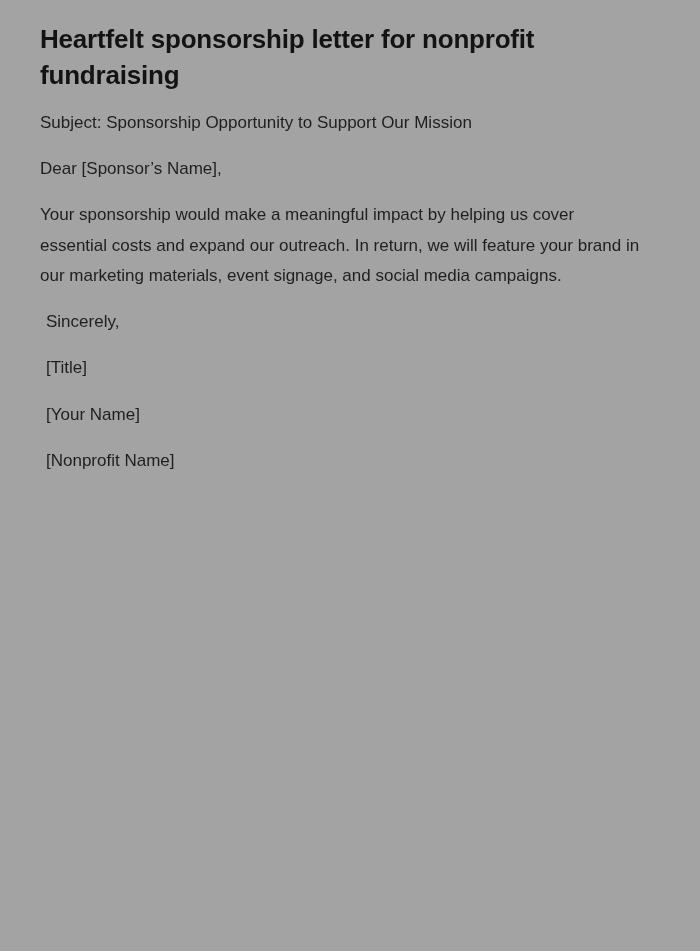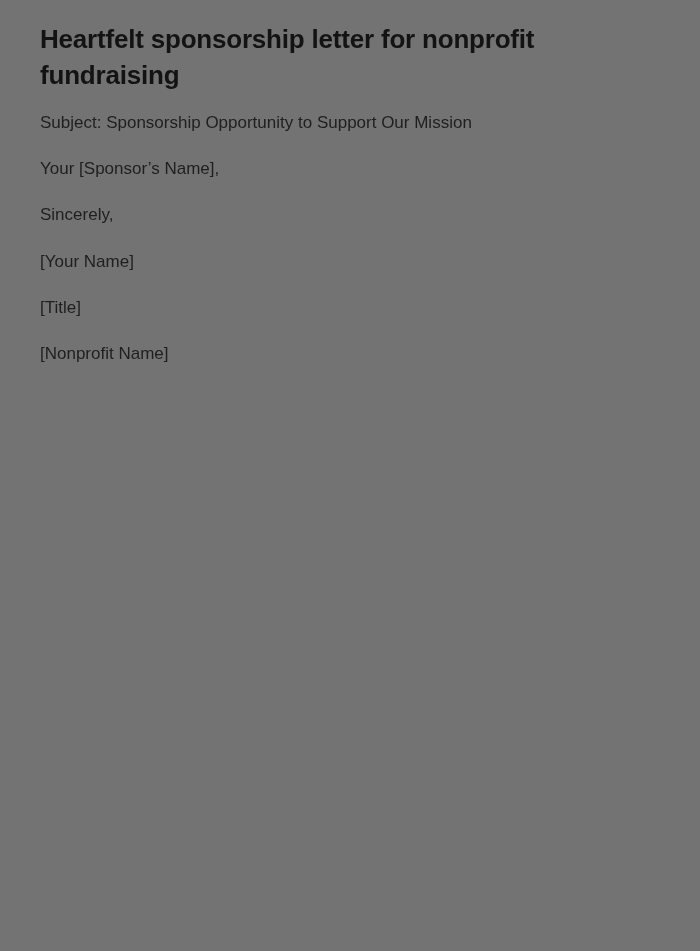--- a/index.html
+++ b/index.html
@@ -12,21 +12,21 @@
     min-height: 951px;
     font-family: "Liberation Sans", sans-serif;
     color: #1a1a1a;
     -webkit-font-smoothing: antialiased;
   }
   .page {
     width: 700px;
     min-height: 951px;
     box-sizing: border-box;
     padding: 22px 40px 30px 40px;
-    background: #737373;
+    background: #a3a3a3;
   }
   .doc-title {
     font-size: 26px;
     line-height: 1.38;
     font-weight: bold;
     color: #131313;
     letter-spacing: -0.2px;
     margin: 0 0 14px 0;
     max-width: 560px;
   }
@@ -38,38 +38,39 @@
     max-width: 600px;
     font-weight: normal;
   }
   .para:last-child {
     margin-bottom: 0;
   }
   .sig-line {
     font-size: 17px;
     line-height: 1.78;
     color: #1f1f1f;
-    margin: 0 0 16px 0;
+    margin: 0 0 16px 6px;
   }
 </style>
 </head>
 <body>
 
 <div class="page">
 
   <h1 class="doc-title">Heartfelt sponsorship letter for nonprofit fundraising</h1>
 
   <p class="para">Subject: Sponsorship Opportunity to Support Our Mission</p>
 
-  <p class="para">Your [Sponsor’s Name],</p>
+  <p class="para">Dear [Sponsor’s Name],</p>
 
 
+  <p class="para">Your sponsorship would make a meaningful impact by helping us cover essential costs and expand our outreach. In return, we will feature your brand in our marketing materials, event signage, and social media campaigns.</p>
 
 
   <p class="sig-line">Sincerely,</p>
 
+  <p class="sig-line">[Title]</p>
+
   <p class="sig-line">[Your Name]</p>
-
-  <p class="sig-line">[Title]</p>
 
   <p class="sig-line">[Nonprofit Name]</p>
 
 </div>
 
 </body></html>

